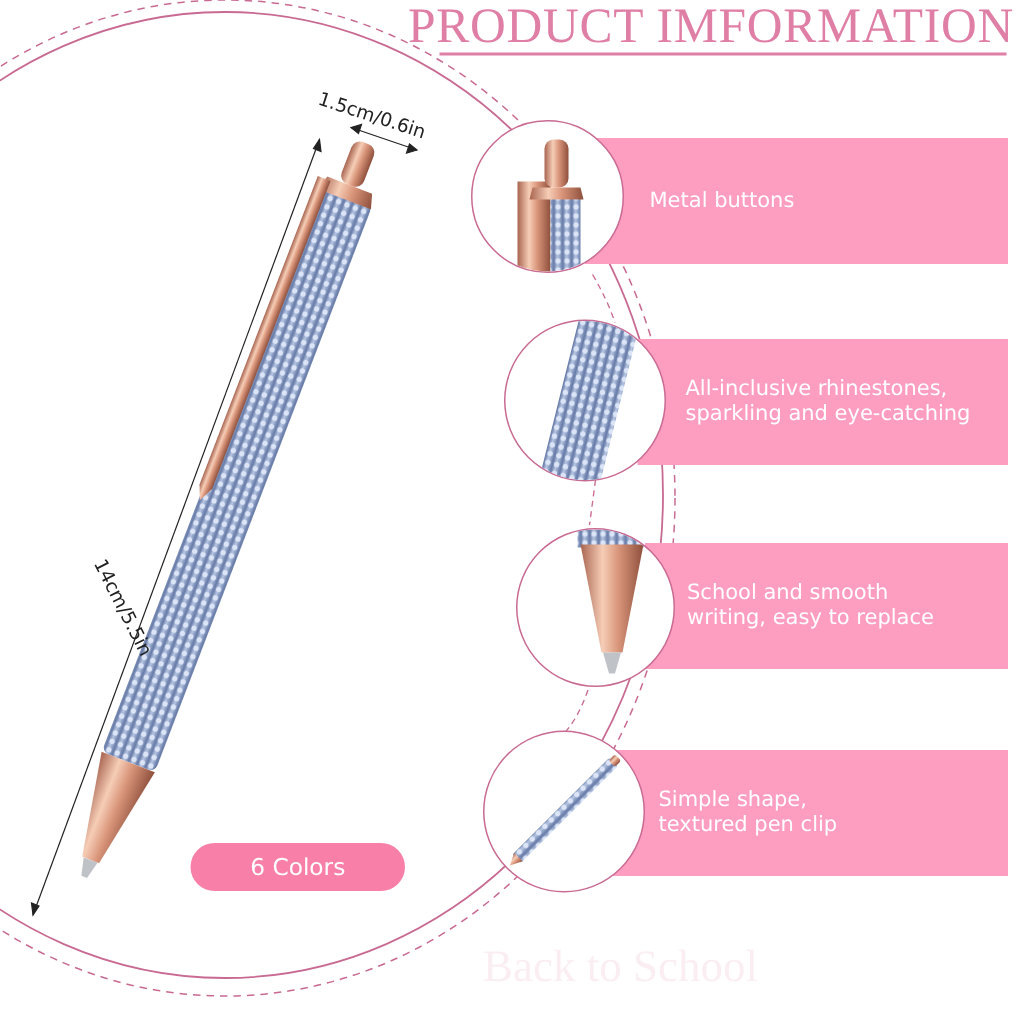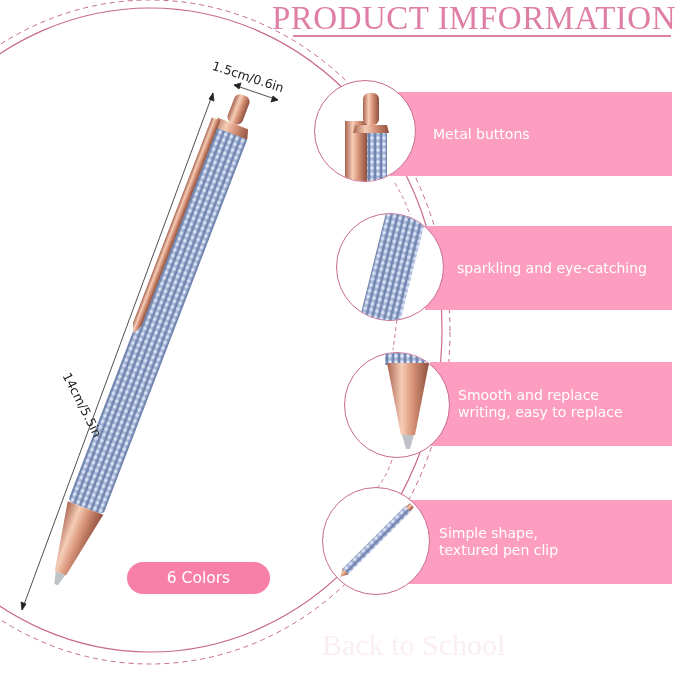--- a/index.html
+++ b/index.html
@@ -108,32 +108,33 @@
   <div class="circle" style="left:314px; top:80px; width:100px; height:100px;">
     <svg width="100" height="100" viewBox="0 0 100 100">
       <rect x="30" y="40" width="22" height="70" fill="url(#metal)"></rect>
       <rect x="52" y="50" width="20" height="60" fill="url(#stones)"></rect>
       <rect x="48" y="12" width="16" height="32" rx="6" fill="url(#metal)"></rect>
       <path d="M40,44 L72,44 L74,52 L38,52 Z" fill="url(#metal)"></path>
     </svg>
   </div>
 
   <div class="panel" style="left:425px; top:226px; width:247px; height:84px; padding-left:32px; box-sizing:border-box;">
+    <span>All-inclusive rhinestones,</span>
     <span>sparkling and eye-catching</span>
   </div>
   <div class="circle" style="left:336px; top:213px; width:106px; height:106px;">
     <svg width="106" height="106" viewBox="0 0 106 106">
       <g transform="rotate(14 53 53)">
         <rect x="36" y="-10" width="40" height="130" fill="url(#stones)"></rect>
       </g>
     </svg>
   </div>
 
   <div class="panel" style="left:430px; top:362px; width:242px; height:84px; padding-left:28px; box-sizing:border-box;">
-    <span>Smooth and replace</span>
+    <span>School and smooth</span>
     <span>writing, easy to replace</span>
   </div>
   <div class="circle" style="left:344px; top:352px; width:104px; height:104px;">
     <svg width="104" height="104" viewBox="0 0 104 104">
       <rect x="40" y="0" width="44" height="12" fill="url(#stones)"></rect>
       <path d="M42,10 L84,10 L70,82 L56,82 Z" fill="url(#metal)"></path>
       <path d="M57,82 L69,82 L65,96 L61,96 Z" fill="#bfc3c8"></path>
     </svg>
   </div>
 

